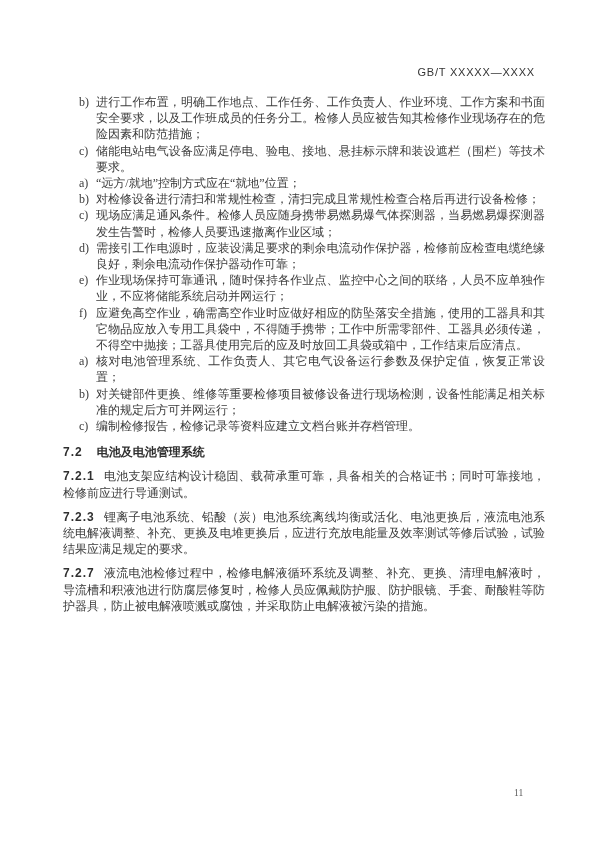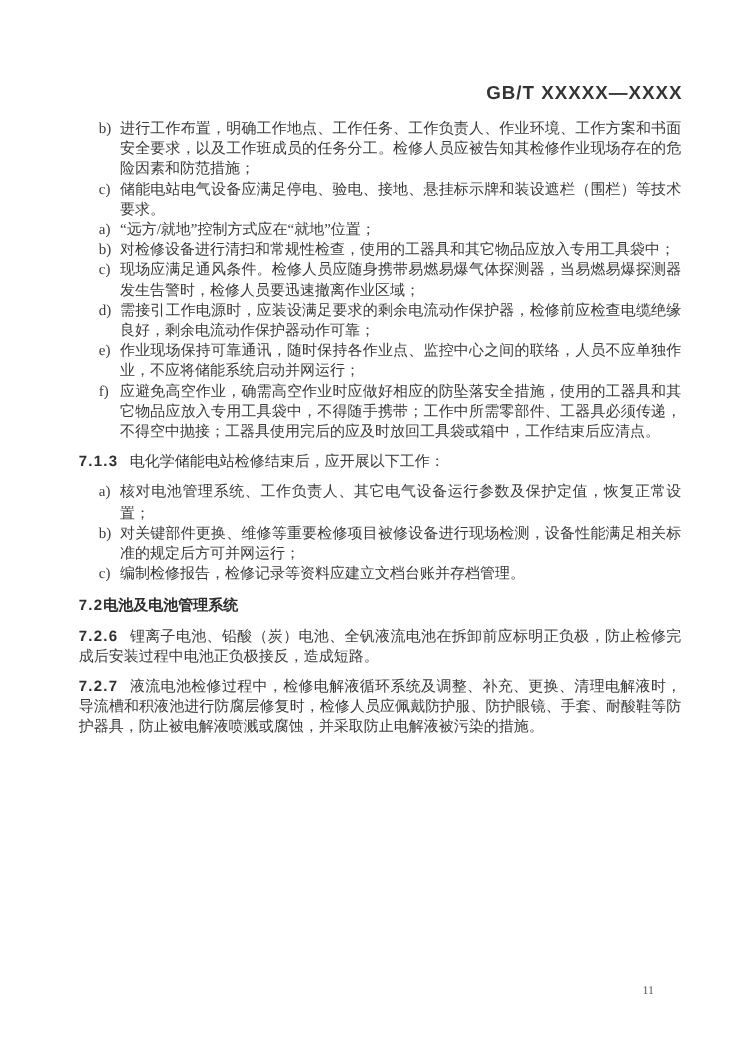--- a/index.html
+++ b/index.html
@@ -12,24 +12,24 @@
     width: 600px;
     height: 848px;
     background: #ffffff;
     overflow: hidden;
     font-family: "Liberation Serif", serif;
     color: #3b3b3b;
   }
   .std-header {
     position: absolute;
     top: 66px;
-    right: 54px;
+    right: 65px;
     font-family: "Liberation Sans", sans-serif;
-    font-weight: bold;
-    font-size: 15px;
+    font-weight: normal;
+    font-size: 11px;
     letter-spacing: 0.8px;
     color: #343434;
   }
   .content {
     position: absolute;
     left: 63px;
     top: 94px;
     width: 482px;
     font-size: 12px;
     line-height: 16.2px;
@@ -53,21 +53,21 @@
     color: #303030;
     margin-right: 9px;
     letter-spacing: 1px;
   }
   .heading2 {
     margin-top: 10px;
     font-family: "Liberation Sans", sans-serif;
     font-weight: bold;
     color: #2e2e2e;
   }
-  .heading2 .label { margin-right: 0; letter-spacing: 1px; }
+  .heading2 .label { margin-right: 14px; letter-spacing: 1px; }
   .page-number {
     position: absolute;
     top: 788px;
     left: 514px;
     font-size: 9.5px;
     color: #5a5a5a;
     font-family: "Liberation Serif", serif;
   }
 </style>
 </head>
@@ -84,50 +84,50 @@
       <div class="block list-item">
         <span class="label">c)</span>
         <span class="text">储能电站电气设备应满足停电、验电、接地、悬挂标示牌和装设遮栏（围栏）等技术要求。</span>
       </div>
       <div class="block list-item">
         <span class="label">a)</span>
         <span class="text">“远方/就地”控制方式应在“就地”位置；</span>
       </div>
       <div class="block list-item">
         <span class="label">b)</span>
-        <span class="text">对检修设备进行清扫和常规性检查，使用的工器具和其它物品应放入专用工具袋中；</span>
+        <span class="text">对检修设备进行清扫和常规性检查，清扫完成且常规性检查合格后再进行设备检修；</span>
       </div>
       <div class="block list-item">
         <span class="label">c)</span>
         <span class="text">现场应满足通风条件。检修人员应随身携带易燃易爆气体探测器，当易燃易爆探测器发生告警时，检修人员要迅速撤离作业区域；</span>
       </div>
       <div class="block list-item">
         <span class="label">d)</span>
         <span class="text">需接引工作电源时，应装设满足要求的剩余电流动作保护器，检修前应检查电缆绝缘良好，剩余电流动作保护器动作可靠；</span>
       </div>
       <div class="block list-item">
         <span class="label">e)</span>
         <span class="text">作业现场保持可靠通讯，随时保持各作业点、监控中心之间的联络，人员不应单独作业，不应将储能系统启动并网运行；</span>
       </div>
       <div class="block list-item">
         <span class="label">f)</span>
         <span class="text">应避免高空作业，确需高空作业时应做好相应的防坠落安全措施，使用的工器具和其它物品应放入专用工具袋中，不得随手携带；工作中所需零部件、工器具必须传递，不得空中抛接；工器具使用完后的应及时放回工具袋或箱中，工作结束后应清点。</span>
       </div>
-      <div class="block clause"><span class="label">7.1.3</span><span class="text">电化学储能电站检修结束后，应开展以下工作：</span></div>
       <div class="block list-item">
         <span class="label">a)</span>
         <span class="text">核对电池管理系统、工作负责人、其它电气设备运行参数及保护定值，恢复正常设置；</span>
       </div>
       <div class="block list-item">
         <span class="label">b)</span>
         <span class="text">对关键部件更换、维修等重要检修项目被修设备进行现场检测，设备性能满足相关标准的规定后方可并网运行；</span>
       </div>
       <div class="block list-item">
         <span class="label">c)</span>
         <span class="text">编制检修报告，检修记录等资料应建立文档台账并存档管理。</span>
       </div>
       <div class="block heading2 heading2"><span class="label">7.2</span><span class="text">电池及电池管理系统</span></div>
-      <div class="block clause"><span class="label">7.2.6</span><span class="text">锂离子电池、铅酸（炭）电池、全钒液流电池在拆卸前应标明正负极，防止检修完成后安装过程中电池正负极接反，造成短路。</span></div>
+      <div class="block clause"><span class="label">7.2.1</span><span class="text">电池支架应结构设计稳固、载荷承重可靠，具备相关的合格证书；同时可靠接地，检修前应进行导通测试。</span></div>
+      <div class="block clause"><span class="label">7.2.3</span><span class="text">锂离子电池系统、铅酸（炭）电池系统离线均衡或活化、电池更换后，液流电池系统电解液调整、补充、更换及电堆更换后，应进行充放电能量及效率测试等修后试验，试验结果应满足规定的要求。</span></div>
       <div class="block clause"><span class="label">7.2.7</span><span class="text">液流电池检修过程中，检修电解液循环系统及调整、补充、更换、清理电解液时，导流槽和积液池进行防腐层修复时，检修人员应佩戴防护服、防护眼镜、手套、耐酸鞋等防护器具，防止被电解液喷溅或腐蚀，并采取防止电解液被污染的措施。</span></div>
     </div>
 
   <div class="page-number">11</div>
 </div>
 
 </body></html>

